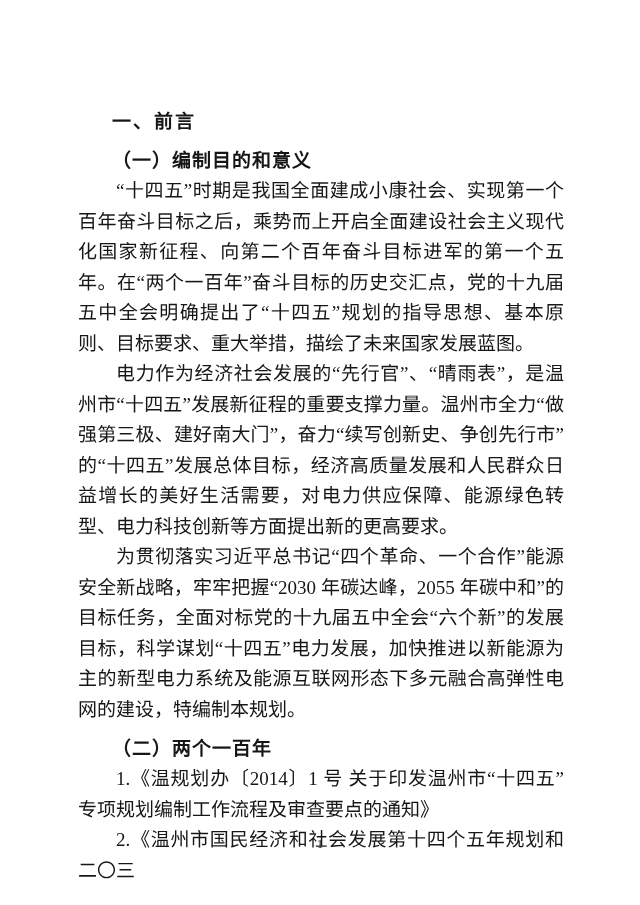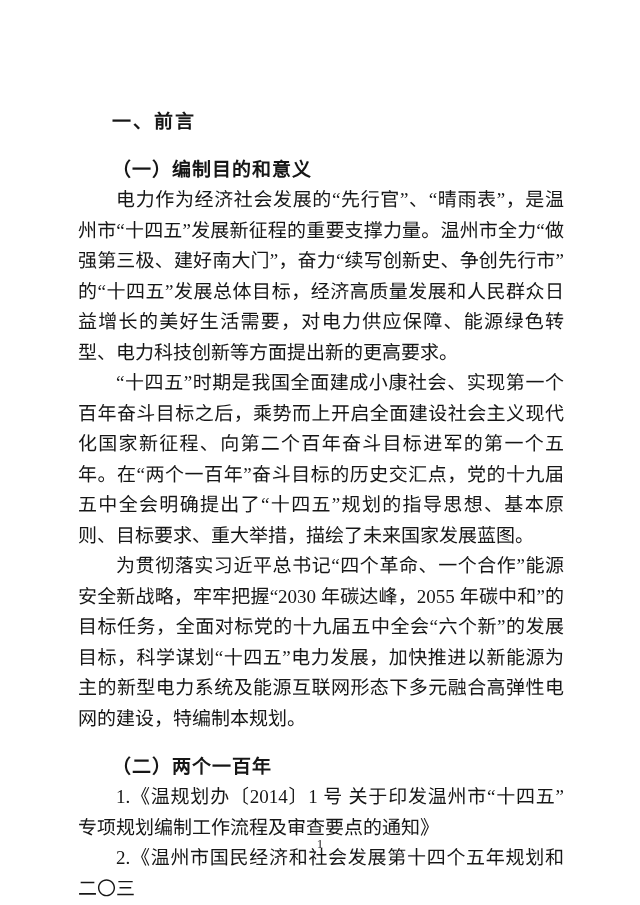--- a/index.html
+++ b/index.html
@@ -31,21 +31,21 @@
     font-size: 19px;
     font-weight: bold;
     line-height: 31px;
     margin: 4px 0 0 34px;
     letter-spacing: 2px;
   }
   .h-sub {
     font-size: 19px;
     font-weight: bold;
     line-height: 31px;
-    margin: 17px 0 0 34px;
+    margin: 8px 0 0 34px;
     letter-spacing: 1px;
   }
   .para {
     font-size: 19px;
     line-height: 30.5px;
     margin: 0;
     text-indent: 2em;
     text-align: justify;
     word-break: break-all;
   }
@@ -60,21 +60,21 @@
     color: #2b2b2b;
   }
 </style>
 </head>
 <body>
 
 <div class="page">
   <div class="content">
     <div class="h-main">一、前言</div>
     <div class="h-sub">（一）编制目的和意义</div>
+    <p class="para">“十四五”时期是我国全面建成小康社会、实现第一个百年奋斗目标之后，乘势而上开启全面建设社会主义现代化国家新征程、向第二个百年奋斗目标进军的第一个五年。在“两个一百年”奋斗目标的历史交汇点，党的十九届五中全会明确提出了“十四五”规划的指导思想、基本原则、目标要求、重大举措，描绘了未来国家发展蓝图。</p>
     <p class="para">电力作为经济社会发展的“先行官”、“晴雨表”，是温州市“十四五”发展新征程的重要支撑力量。温州市全力“做强第三极、建好南大门”，奋力“续写创新史、争创先行市”的“十四五”发展总体目标，经济高质量发展和人民群众日益增长的美好生活需要，对电力供应保障、能源绿色转型、电力科技创新等方面提出新的更高要求。</p>
-    <p class="para">“十四五”时期是我国全面建成小康社会、实现第一个百年奋斗目标之后，乘势而上开启全面建设社会主义现代化国家新征程、向第二个百年奋斗目标进军的第一个五年。在“两个一百年”奋斗目标的历史交汇点，党的十九届五中全会明确提出了“十四五”规划的指导思想、基本原则、目标要求、重大举措，描绘了未来国家发展蓝图。</p>
     <p class="para">为贯彻落实习近平总书记“四个革命、一个合作”能源安全新战略，牢牢把握“2030 年碳达峰，2055 年碳中和”的目标任务，全面对标党的十九届五中全会“六个新”的发展目标，科学谋划“十四五”电力发展，加快推进以新能源为主的新型电力系统及能源互联网形态下多元融合高弹性电网的建设，特编制本规划。</p>
     <div class="h-sub">（二）两个一百年</div>
     <p class="para">1.《温规划办〔2014〕1 号  关于印发温州市“十四五”专项规划编制工作流程及审查要点的通知》</p>
     <p class="para">2.《温州市国民经济和社会发展第十四个五年规划和二〇三</p>
   </div>
   <div class="footer-page-num">1</div>
 </div>
 
 </body></html>

